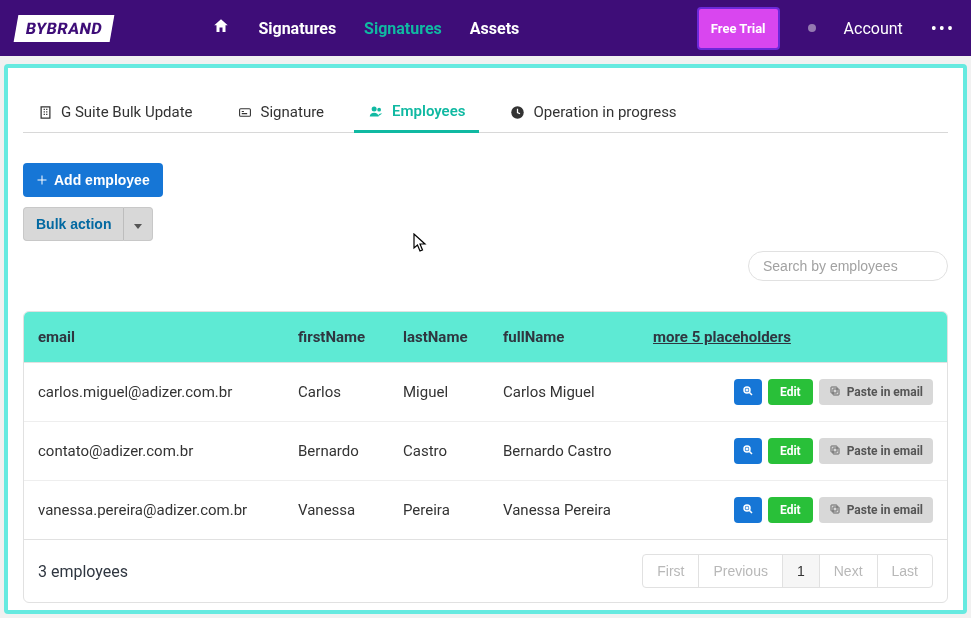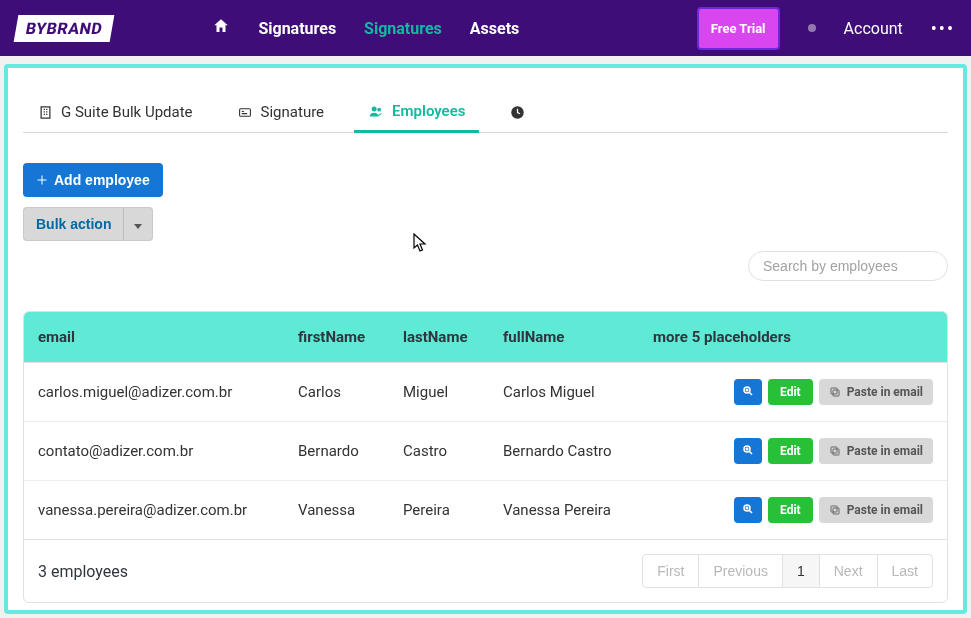--- a/index.html
+++ b/index.html
@@ -100,27 +100,27 @@
     display: flex; align-items: center; padding: 6px 14px;
     width: 200px; color: #a7a7a7;
   }
   .search input { border: none; outline: none; font-size: 14px; flex: 1; background: transparent; color: #666;}
   .search input::placeholder { color: #a2a2a2; }
 
   
   .tbl { margin-top: 30px; border: 1px solid #e1e1e1; border-radius: 6px; overflow: hidden; }
   table { width: 100%; border-collapse: collapse; }
   thead th { text-align: left; padding: 16px 14px; font-size: 15px; background: #5eead4; border-bottom: 1px solid #e1e1e1; font-weight: 700;}
-  thead th.more-col { cursor: pointer; }
+  thead th.more-col { text-decoration: underline; cursor: pointer; }
   tbody tr { border-top: 1px solid #eee; }
   tbody td { padding: 16px 14px; font-size: 15px; color: #333; }
   .row-actions { display: flex; gap: 6px; justify-content: flex-end; }
   .btn-view { background:#1676d6; color:#fff; border-radius:4px; padding:6px 8px; cursor:pointer; display:inline-flex;}
   .btn-edit { background:#29c039; color:#fff; border-radius:4px; padding:6px 12px; cursor:pointer; font-weight:700; font-size:12px;}
-  .btn-paste { background:#d8d8d8; color:#555; border-radius:4px; padding:6px 10px; cursor:pointer; font-weight:700; font-size:12px; display:inline-flex; align-items:center; gap:6px;}
+  .btn-paste { background:#d8d8d8; color:#555; border-radius:4px; padding:6px 10px; cursor:pointer; font-weight:700; font-size:12px; display:inline-flex; gap:6px;}
 
   
   .footer { display:flex; align-items:center; padding: 14px; border-top: 1px solid #e1e1e1; justify-content: flex-end; }
   .emp-count { font-size: 16px; }
   .pager { margin-left:auto; display:flex; }
   .pager button { border:1px solid #e1e1e1; background:#fff; color:#b8b8b8; padding:8px 14px; margin-left:-1px; cursor:pointer; font-size:14px;}
   .pager button.active { color:#333; background:#f6f6f6; }
   .pager button:first-child { border-radius:4px 0 0 4px; }
   .pager button:last-child { border-radius:0 4px 4px 0; }
 
@@ -187,20 +187,21 @@
       </span>
       <span>Employees</span>
     </div>
     <div class="tab">
       <span class="tab-icon">
         <svg width="15" height="15" viewBox="0 0 24 24" fill="#333">
               <circle cx="12" cy="12" r="10"></circle>
               <path d="M12 6v6l4 2" stroke="#fff" stroke-width="2" fill="none"></path>
             </svg>
       </span>
+      <span>Operation in progress</span>
     </div>
   </div>
 
   <div class="toolbar">
     <button class="btn btn-primary">
       <svg width="12" height="12" viewBox="0 0 24 24" fill="white">
             <path d="M11 3h2v18h-2z"></path>
             <path d="M3 11h18v2H3z"></path>
           </svg>
       <span>Add employee</span>

